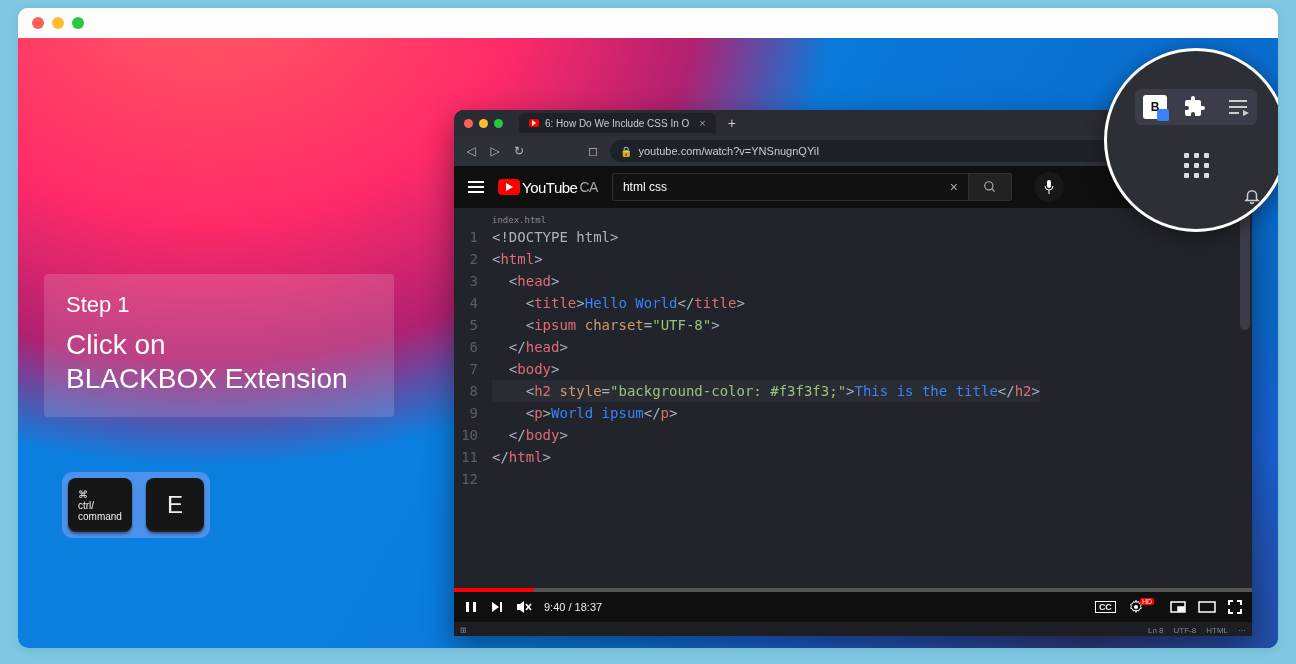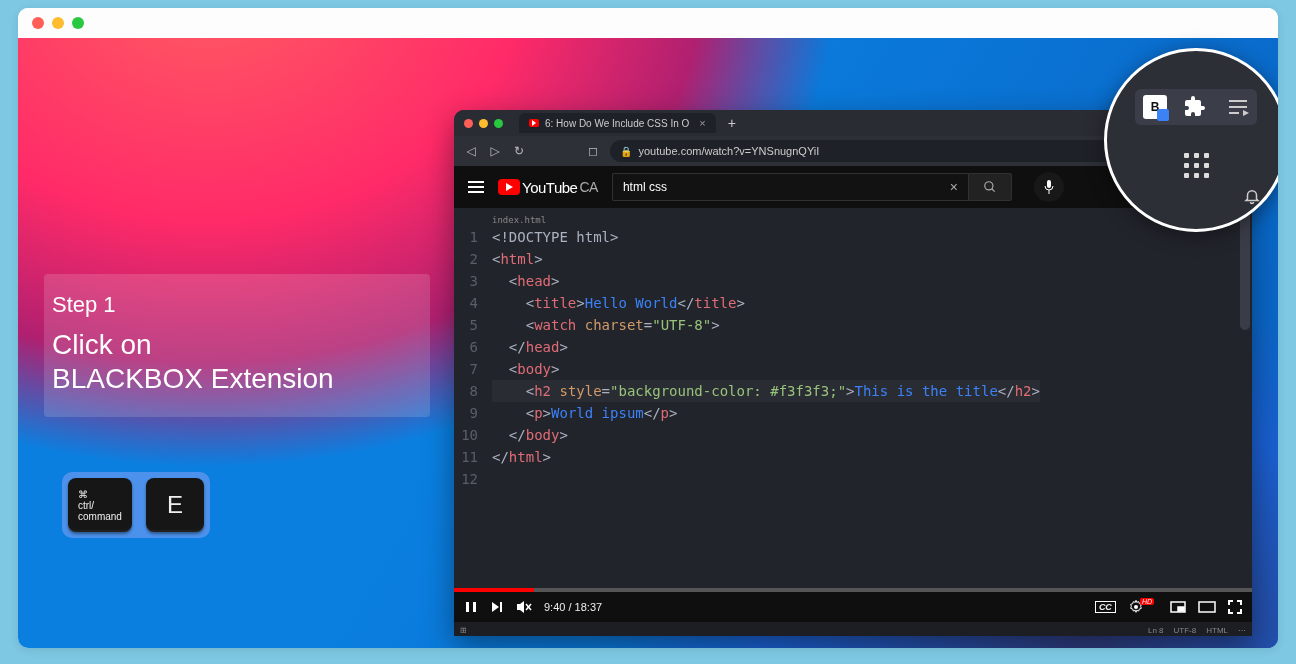--- a/index.html
+++ b/index.html
@@ -39,22 +39,22 @@
     top: 30px; left: 0; right: 0; bottom: 0;
     background:
       radial-gradient(ellipse 900px 700px at 15% -10%, #ff5e62 0%, #ff2a68 35%, #b02070 55%, transparent 70%),
       radial-gradient(ellipse 800px 600px at 85% 100%, #2e3a7a 0%, #1a5fd0 40%, transparent 60%),
       linear-gradient(120deg, #0a7fe0 40%, #0a60c0 100%);
   }
   .step-panel {
     position: absolute;
     top: 266px;
     left: 26px;
-    width: 386px;
-    padding: 18px 22px 22px 8px;
+    width: 350px;
+    padding: 18px 22px 22px 22px;
     background: rgba(255,255,255,0.15);
     border-radius: 4px;
     color: #fff;
   }
   .step-number { font-size: 22px; font-weight: 400; margin-bottom: 10px; }
   .step-title { font-size: 28px; font-weight: 400; line-height: 1.2; white-space: pre-line; }
   .hotkeys {
     position: absolute;
     top: 464px;
     left: 44px;
@@ -224,21 +224,21 @@
     height: 30px;
     background: #0f0f0f;
     display: flex;
     align-items: center;
     padding: 0 10px;
     gap: 12px;
     color: #eee;
     font-size: 11px;
   }
   .player .grow { flex: 1; }
-  .player .icon { display: flex; align-items: center; font-style: italic; }
+  .player .icon { display: flex; align-items: center; }
   .statusbar {
     height: 16px;
     background: #1c1e24;
     display: flex;
     align-items: center;
     padding: 0 6px;
     font-size: 8px;
     color: #888;
     gap: 10px;
   }
@@ -412,21 +412,21 @@
         <div>8</div>
         <div>9</div>
         <div>10</div>
         <div>11</div>
         <div>12</div>
       </div>
       <div class="code"><span class="c-doctype">&lt;!DOCTYPE html&gt;</span>
 <span class="c-bracket">&lt;</span><span class="c-tag">html</span><span class="c-bracket">&gt;</span>
   <span class="c-bracket">&lt;</span><span class="c-tag">head</span><span class="c-bracket">&gt;</span>
     <span class="c-bracket">&lt;</span><span class="c-tag">title</span><span class="c-bracket">&gt;</span><span class="c-txt">Hello World</span><span class="c-bracket">&lt;/</span><span class="c-tag">title</span><span class="c-bracket">&gt;</span>
-    <span class="c-bracket">&lt;</span><span class="c-tag">watch</span> <span class="c-attr">charset</span><span class="c-bracket">=</span><span class="c-str">"<span>UTF-8</span>"</span><span class="c-bracket">&gt;</span>
+    <span class="c-bracket">&lt;</span><span class="c-tag">ipsum</span> <span class="c-attr">charset</span><span class="c-bracket">=</span><span class="c-str">"<span>UTF-8</span>"</span><span class="c-bracket">&gt;</span>
   <span class="c-bracket">&lt;/</span><span class="c-tag">head</span><span class="c-bracket">&gt;</span>
   <span class="c-bracket">&lt;</span><span class="c-tag">body</span><span class="c-bracket">&gt;</span>
 <span class="hl-line">    <span class="c-bracket">&lt;</span><span class="c-tag">h2</span> <span class="c-attr">style</span><span class="c-bracket">=</span><span class="c-str">"<span>background-color: #f3f3f3;</span>"</span><span class="c-bracket">&gt;</span><span class="c-txt">This is the title</span><span class="c-bracket">&lt;/</span><span class="c-tag">h2</span><span class="c-bracket">&gt;</span></span>
     <span class="c-bracket">&lt;</span><span class="c-tag">p</span><span class="c-bracket">&gt;</span><span class="c-txt">World ipsum</span><span class="c-bracket">&lt;/</span><span class="c-tag">p</span><span class="c-bracket">&gt;</span>
   <span class="c-bracket">&lt;/</span><span class="c-tag">body</span><span class="c-bracket">&gt;</span>
 <span class="c-bracket">&lt;/</span><span class="c-tag">html</span><span class="c-bracket">&gt;</span>
 </div>
       <div class="editor-scrollbar"></div>
     </div>
 

